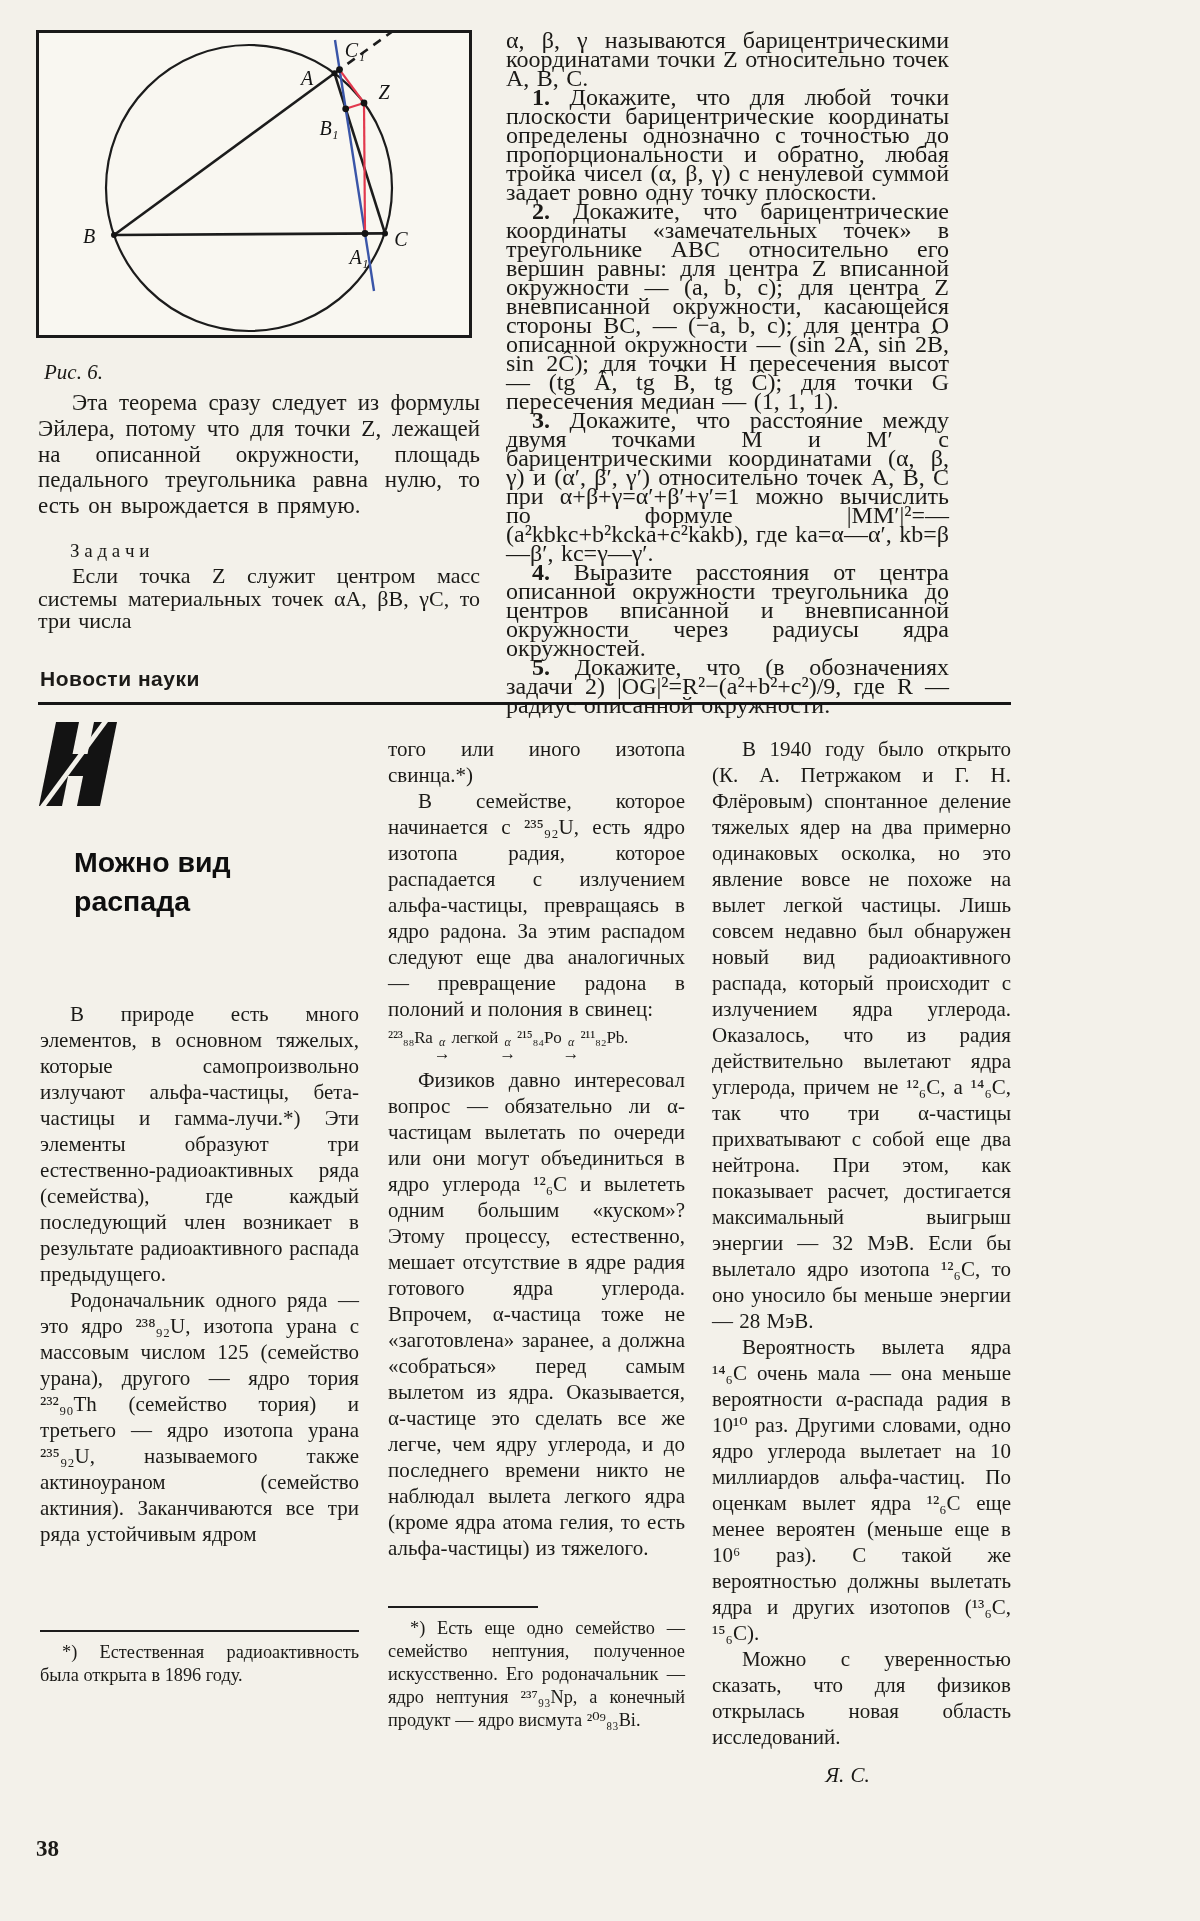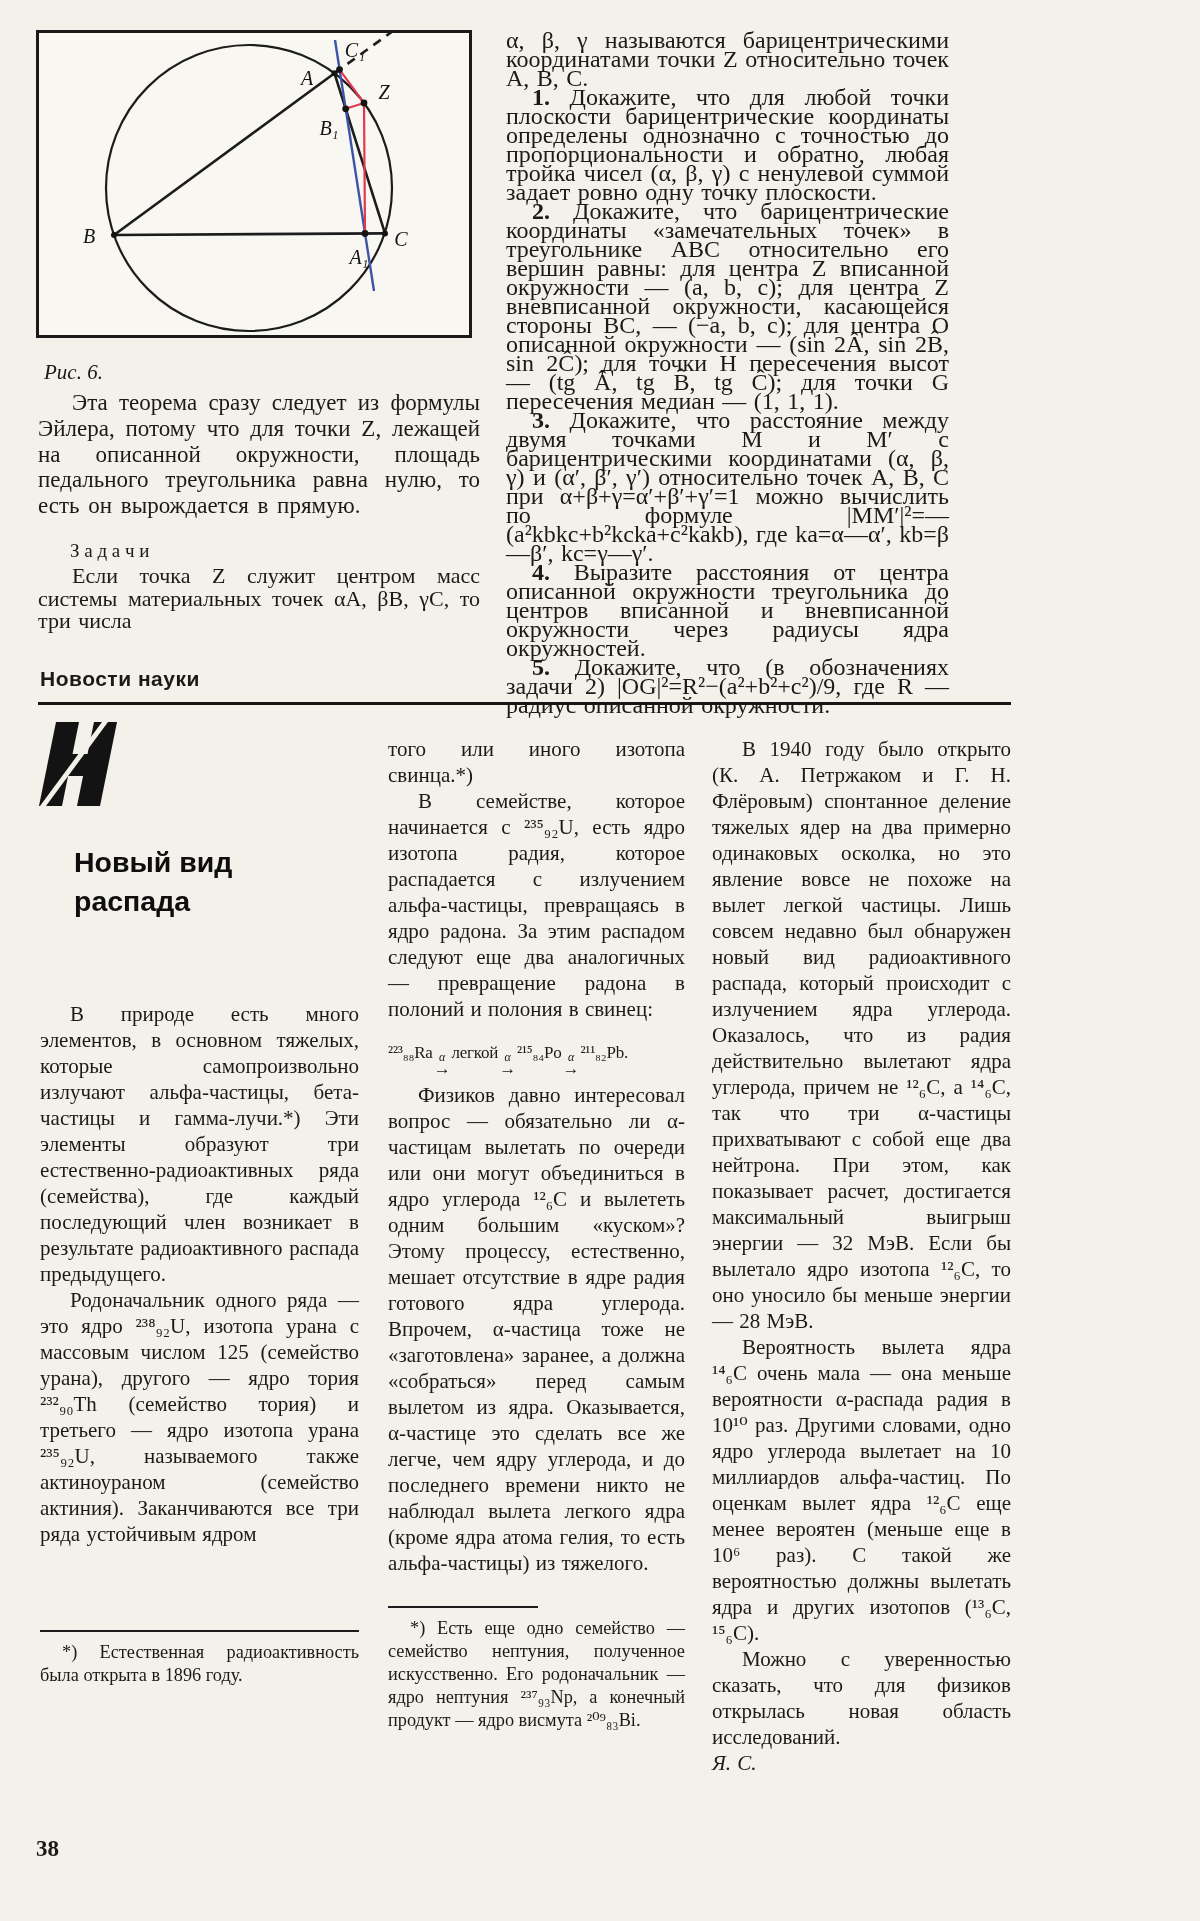--- a/index.html
+++ b/index.html
@@ -37,34 +37,34 @@
   .logo{left:38px;top:722px;width:80px;height:84px}
   .title{left:74px;top:824px;width:310px;font-family:"Liberation Sans","DejaVu Sans",sans-serif;font-weight:bold;font-size:28.5px;line-height:39px;color:#0e0e0e}
   .title span{display:block}
 
   .col{font-size:21px;line-height:26px;text-align:justify;word-spacing:1px}
   .col .ind{text-indent:30px}
   .col1{left:40px;top:1001px;width:319px}
   .col2{left:388px;top:736px;width:297px}
   .col3{left:712px;top:736px;width:299px}
 
-  .equation{margin:18px 0 7px;font-size:17px;white-space:nowrap;letter-spacing:-.2px}
+  .equation{margin:3px 0 7px;font-size:17px;white-space:nowrap;letter-spacing:-.2px}
   .arr{display:inline-flex;flex-direction:column;align-items:center;vertical-align:-3px;margin:0 1px}
   .arr .al{font-size:12px;line-height:9px;font-style:italic}
   .arr .ag{font-size:17px;line-height:13px}
 
   .fn{font-size:18.3px;line-height:23px;text-align:justify}
   .fn .fn-text{text-indent:22px}
   .fn1{left:40px;top:1630px;width:319px}
   .fn2{left:388px;top:1606px;width:297px}
   .fn-rule{height:2px;background:#1c1c1c;margin-bottom:9px}
   .fn1 .fn-rule{width:100%}
   .fn2 .fn-rule{width:150px}
 
-  .signature{text-align:left;font-style:italic;margin-top:0;padding-right:28px}
+  .signature{text-align:center;font-style:italic;margin-top:12px;padding-right:28px}
   .page-number{left:36px;top:1836px;font-size:23px;font-weight:bold}
 </style>
 </head>
 <body>
 
 <div class="page">
 
   <div class="abs fig-box">
     <svg class="fig-svg" width="430" height="302" viewBox="0 0 430 302">
       <circle class="blk" cx="210" cy="155" r="143"></circle>
@@ -117,21 +117,21 @@
       <g fill="#131313">
         <polygon points="18,0 41,0 24,84 1,84"></polygon>
         <polygon points="56,0 79,0 62,84 39,84"></polygon>
         <polygon points="13,32 68,32 63,54 8,54"></polygon>
       </g>
       <polygon points="64,0 70,0 8,84 2,84" fill="#f3f1ea"></polygon>
     </svg>
   </div>
 
   <h1 class="abs title">
-    <span>Новый вид</span>
+    <span>Можно вид</span>
     <span>распада</span>
   </h1>
 
   <div class="abs col col1">
     <p class="ind">В природе есть много элементов, в основном тяжелых, которые самопроизвольно излучают альфа-частицы, бета-частицы и гамма-лучи.*) Эти элементы образуют три естественно-радиоактивных ряда (семейства), где каждый последующий член возникает в результате радиоактивного распада предыдущего.</p>
     <p class="ind">Родоначальник одного ряда — это ядро ²³⁸₉₂U, изотопа урана с массовым числом 125 (семейство урана), другого — ядро тория ²³²₉₀Th (семейство тория) и третьего — ядро изотопа урана ²³⁵₉₂U, называемого также актиноураном (семейство актиния). Заканчиваются все три ряда устойчивым ядром</p>
   </div>
   <div class="abs fn fn1">
     <div class="fn-rule"></div>
     <p class="fn-text">*) Естественная радиоактивность была открыта в 1896 году.</p>

